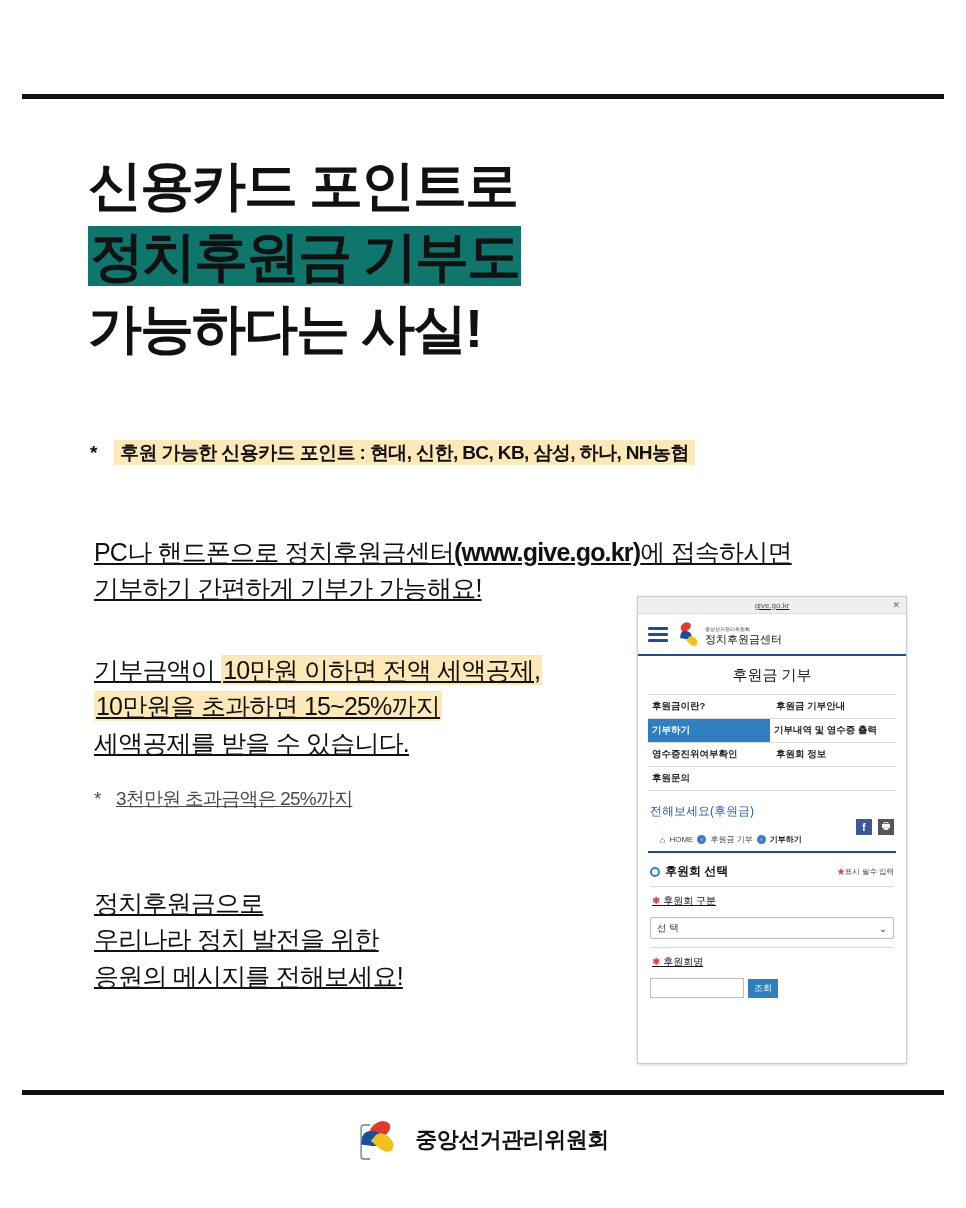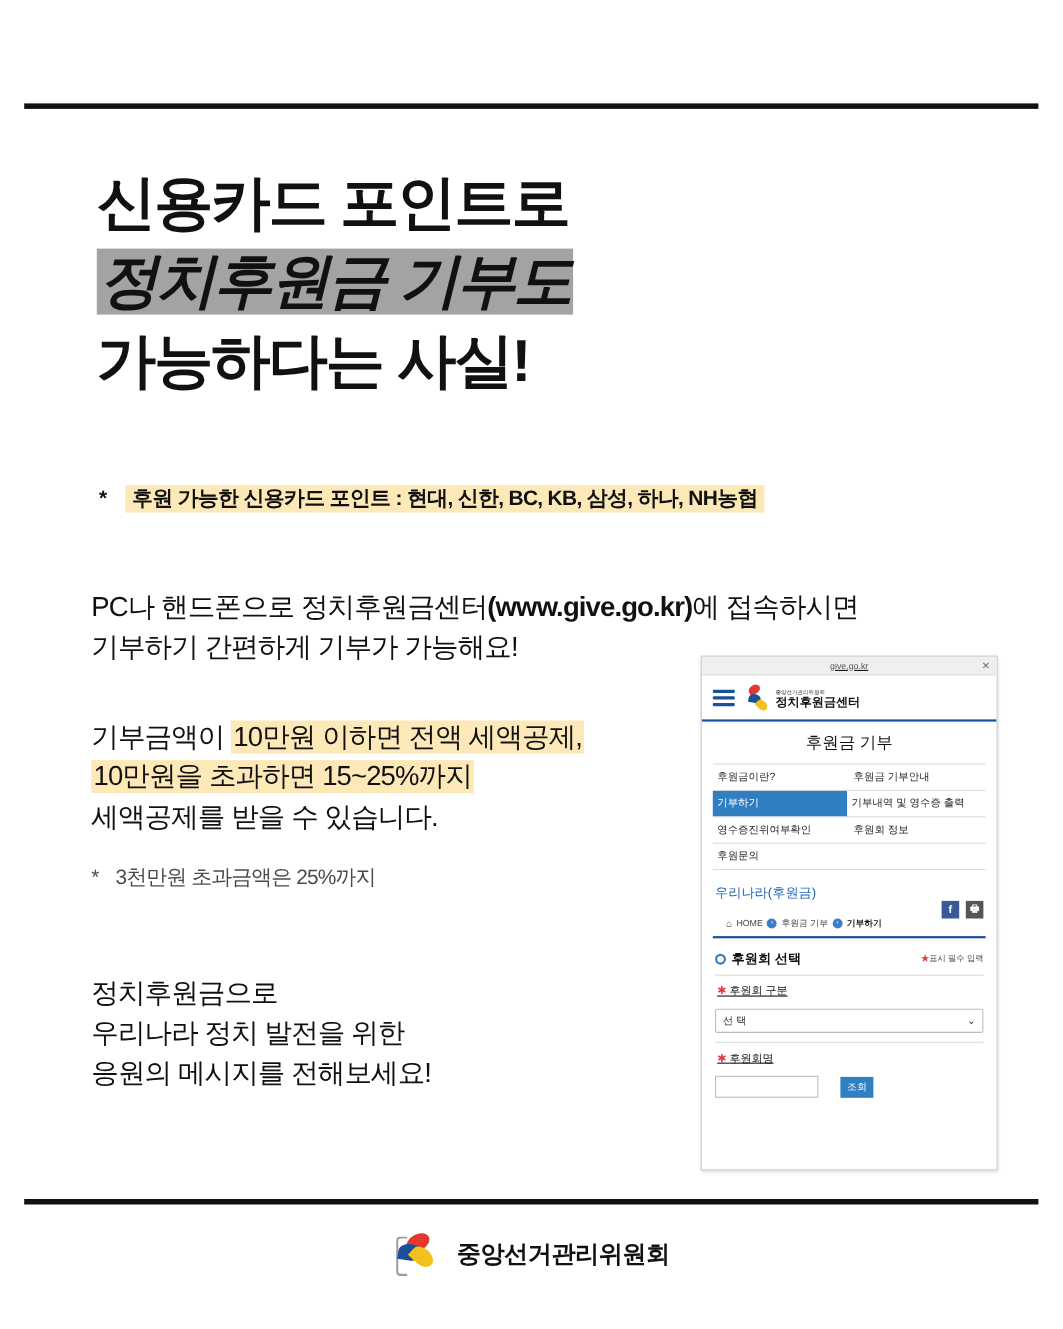--- a/index.html
+++ b/index.html
@@ -36,24 +36,23 @@
   }
   .headline .line {
     font-size: 54px;
     font-weight: bold;
     letter-spacing: -2px;
     line-height: 1.32;
     color: #111111;
     white-space: nowrap;
   }
   .hl-mark {
-    background: #a3a3a3;
+    background: #0f766e;
     padding: 0 2px;
     box-decoration-break: clone;
-    font-style: italic;
     -webkit-box-decoration-break: clone;
   }
 
   
   .headnote {
     position: absolute;
     left: 90px;
     top: 440px;
     font-size: 19px;
     font-weight: bold;
@@ -65,25 +64,26 @@
     width: 24px;
   }
   .headnote .hl-note {
     background: #fde9b8;
     padding: 2px 6px;
   }
 
   
   .body-block {
     position: absolute;
-    left: 83px;
+    left: 94px;
     font-size: 25px;
     line-height: 1.45;
     letter-spacing: -0.8px;
     color: #111;
+    text-decoration: underline;
   }
   .b1 { top: 534px; width: 860px; }
   .b2 { top: 652px; width: 560px; }
   .b3 { top: 785px; width: 520px; font-size: 19px; color: #4a4a4a; }
   .b4 { top: 885px; width: 520px; }
 
   .b1 .url { font-weight: bold; }
   .hl { background: #fde9b8; padding: 1px 2px; }
   .b3 .star { display:inline-block; width: 22px; }
 
@@ -152,31 +152,32 @@
   .logo-mark span {
     position: absolute;
     width: 11px; height: 8px;
     border-radius: 50% 50% 50% 0;
     transform-origin: bottom left;
   }
   .logo-mark .r { background:#e2392f; left:5px; top:1px; transform: rotate(-30deg);}
   .logo-mark .b { background:#1a4f9c; left:2px; top:6px; transform: rotate(10deg);}
   .logo-mark .y { background:#f3c01c; left:8px; top:8px; transform: rotate(45deg);}
   .logo-txt-sm { font-size: 5px; color: #333; line-height: 1.1; }
-  .logo-txt-lg { font-size: 11px; font-weight: bold; color: #111; line-height: 1.1; }
+  .logo-txt-lg { font-size: 11px; font-weight: normal; color: #111; line-height: 1.1; }
 
   .ph-title {
     text-align: center;
     font-size: 15px;
     padding: 10px 0 9px;
     color: #111;
   }
   .ph-menu {
     margin: 0 10px;
     border-top: 1px solid #dcdcdc;
+    font-weight: bold;
   }
   .ph-menu .mrow {
     display: flex;
     border-bottom: 1px solid #dcdcdc;
   }
   .ph-menu .mcell {
     flex: 1 1 50%;
     padding: 5px 4px;
     font-size: 9.5px;
     color: #222;
@@ -275,21 +276,21 @@
     align-items: center;
     justify-content: space-between;
     padding: 0 6px;
     font-size: 9.5px;
     color: #333;
     background: #fff;
   }
   .ph-inputrow {
     margin: 4px 12px 0;
     display: flex;
-    gap: 20px;
+    gap: 4px;
     align-items: center;
   }
   .ph-input {
     width: 92px;
     height: 18px;
     border: 1px solid #bdbdbd;
     background: #fff;
   }
   .ph-btn {
     background: #2f7fc1;
@@ -410,21 +411,21 @@
     </div>
     <div class="mrow">
       <div class="mcell">영수증진위여부확인</div>
       <div class="mcell">후원회 정보</div>
     </div>
     <div class="mrow">
       <div class="mcell wide">후원문의</div>
     </div>
   </div>
 
-  <div class="ph-link">우리나라(후원금)</div>
+  <div class="ph-link">전해보세요(후원금)</div>
 
   <div class="ph-social">
     <span class="sq fb">f</span>
     <span class="sq pr">🖶</span>
   </div>
 
   <div class="ph-crumb">
     <span class="home">⌂</span>
     <span>HOME</span>
     <span class="arw">›</span>

